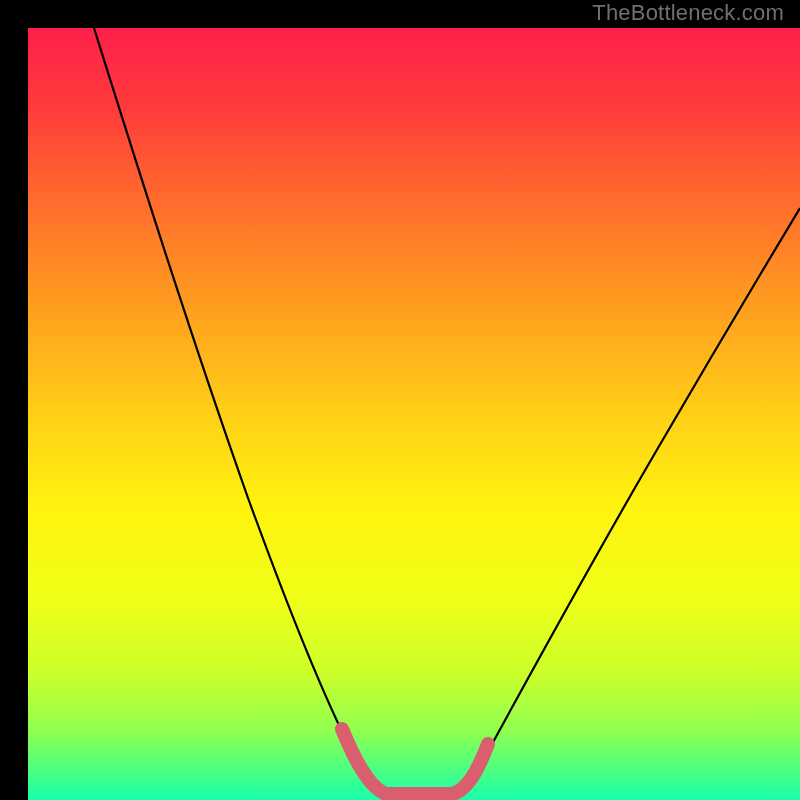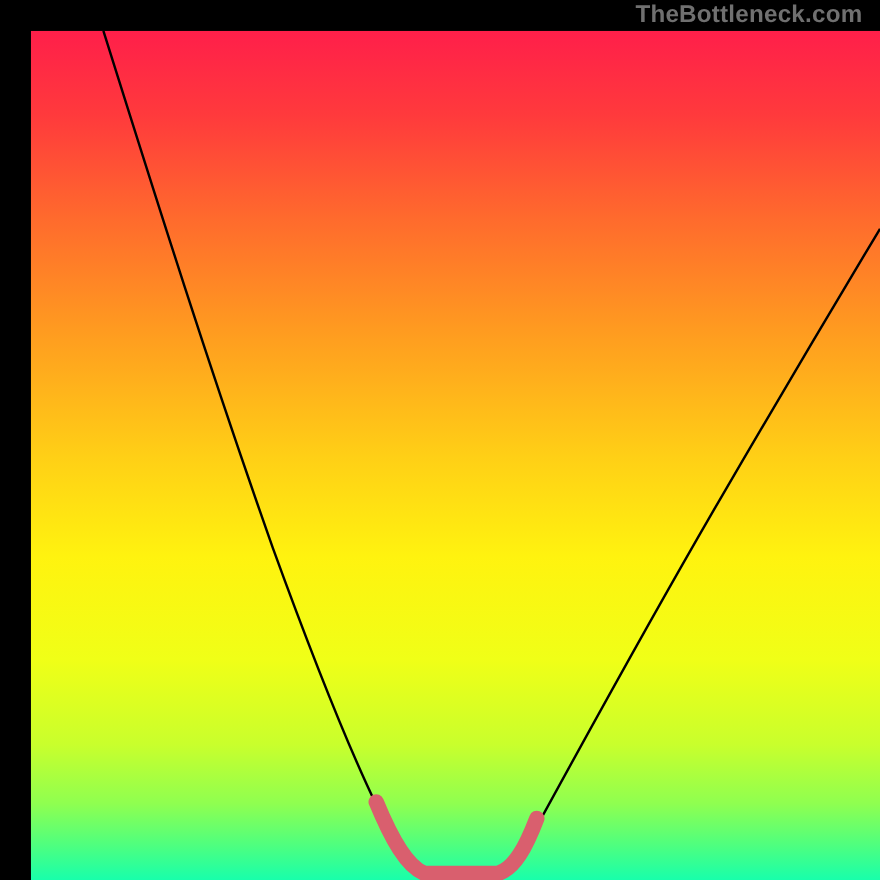--- a/index.html
+++ b/index.html
@@ -25,21 +25,21 @@
     top: 14px;
     width: 772px;
     height: 772px;
   }
   .watermark {
     position: absolute;
     top: 0px;
     right: 16px;
     color: #707070;
     font-size: 22px;
-    font-weight: 700;
+    font-weight: 400;
     letter-spacing: 0.2px;
     user-select: none;
   }
   svg {
     display: block;
   }
 </style>
 </head>
 <body>
 

